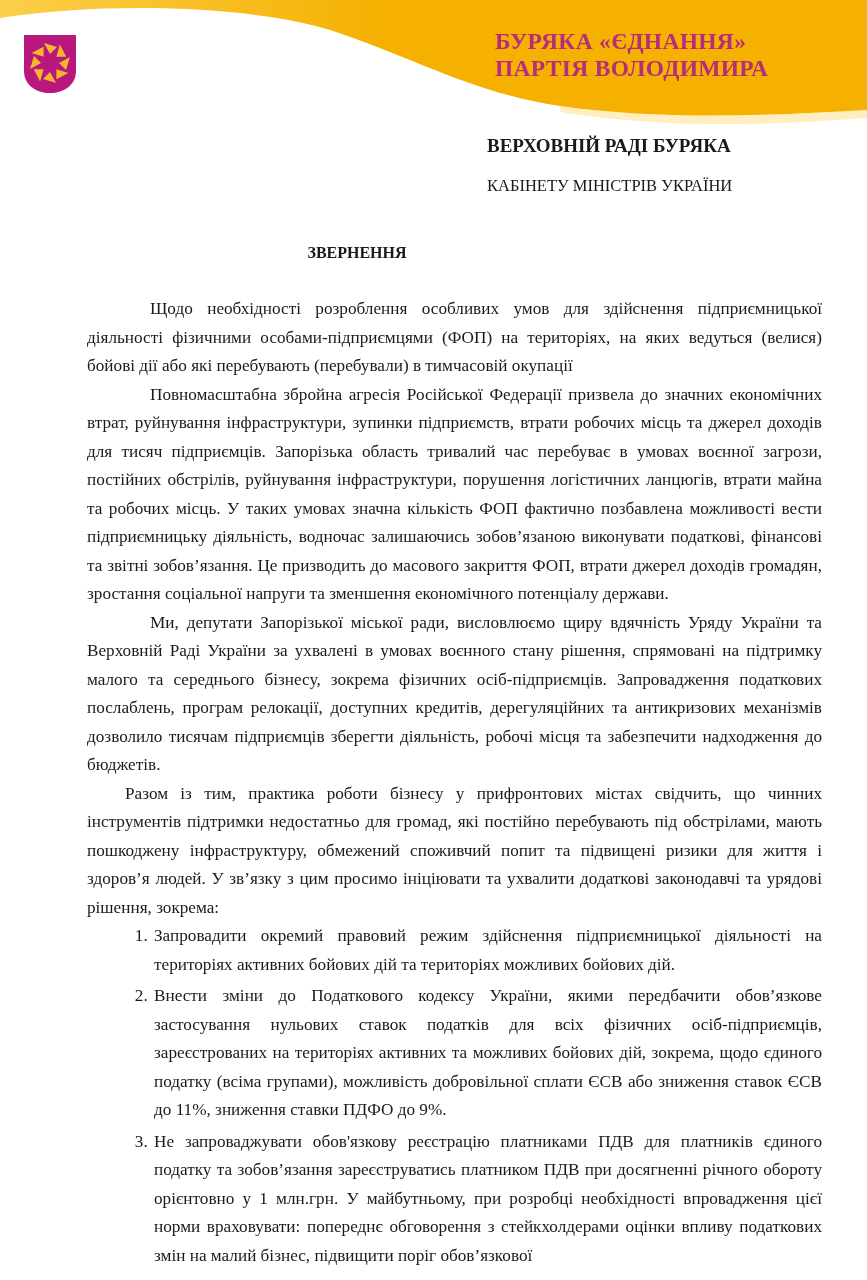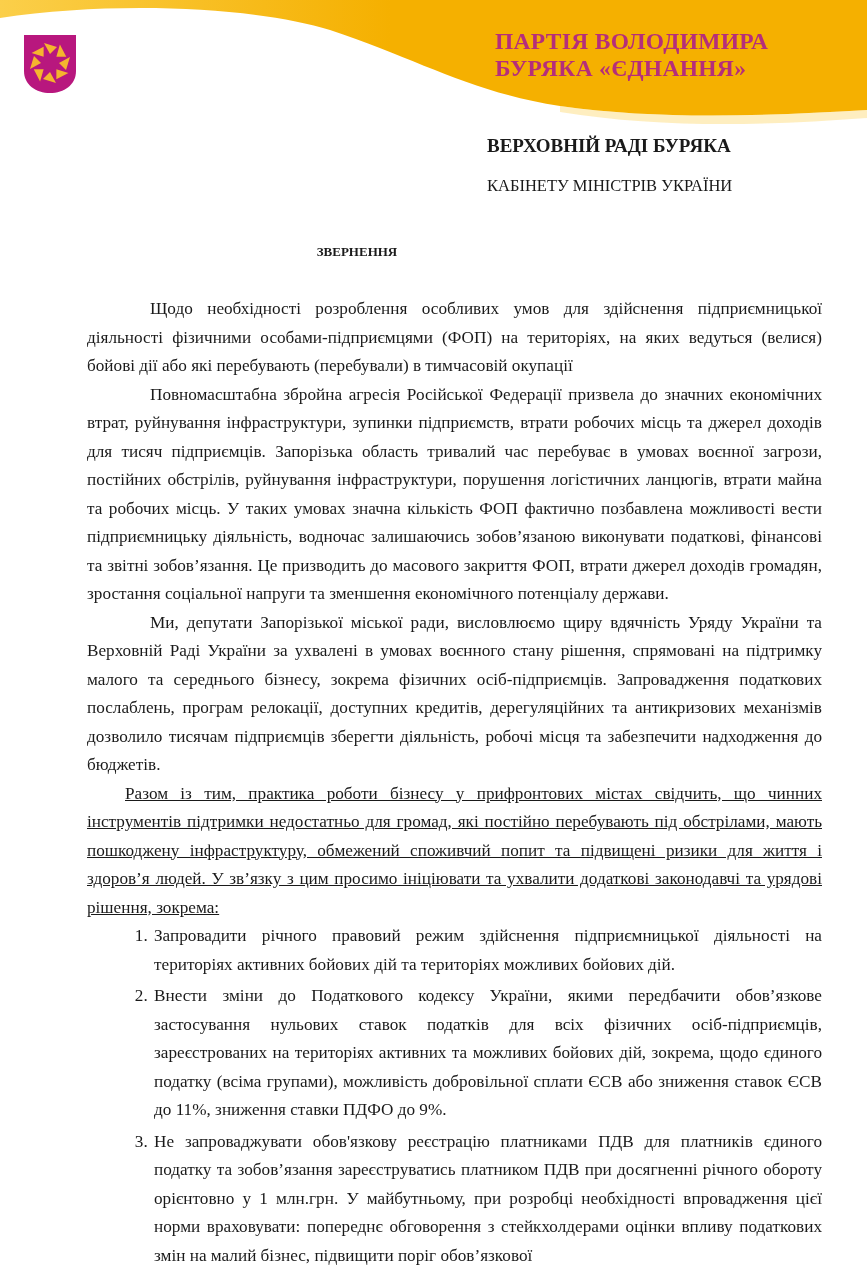--- a/index.html
+++ b/index.html
@@ -13,29 +13,29 @@
   .party-name {
     position: absolute; left: 495px; top: 28px; margin: 0;
     font-family: "Liberation Serif", "DejaVu Serif", serif; font-weight: bold;
     font-size: 23.5px; line-height: 27px; color: var(--brand); letter-spacing: 0.3px;
   }
   .recipients { position: absolute; left: 487px; top: 133px; margin: 0; }
   .recipient-1 { font-weight: bold; font-size: 19px; line-height: 26px; display: block; }
   .recipient-2 { font-weight: normal; font-size: 16.5px; line-height: 22px; display: block; margin-top: 16px; }
   .doc-title {
     position: absolute; left: 0; width: 714px; top: 244px; text-align: center; margin: 0;
-    font-weight: bold; font-size: 13px; box-sizing: border-box;
+    font-weight: bold; font-size: 16px; box-sizing: border-box;
   }
   .content {
     position: absolute; left: 87px; top: 295px; width: 735px;
     font-size: 17.2px; line-height: 28.5px; text-align: justify;
   }
   .content p { margin: 0; }
   .indent { text-indent: 63px; }
-  .indent-small { text-indent: 38px; text-decoration: underline; }
+  .indent-small { text-indent: 38px; }
   ol.requests { margin: 0; padding: 0 0 0 65px; }
   ol.requests li { padding-left: 2px; margin-bottom: 3px; }
   ol.requests li::marker { font-family: "Liberation Serif", serif; }
 </style>
 </head>
 <body>
 
 <div class="banner">
   <svg width="867" height="130" viewBox="0 0 867 130">
     <defs>
@@ -60,34 +60,34 @@
         <path d="M-6,-20 L7,-16 L0,-9 Z" fill="#f5b52e" transform="rotate(135)"></path>
         <path d="M-6,-20 L7,-16 L0,-9 Z" fill="#f5b52e" transform="rotate(180)"></path>
         <path d="M-6,-20 L7,-16 L0,-9 Z" fill="#f5b52e" transform="rotate(225)"></path>
         <path d="M-6,-20 L7,-16 L0,-9 Z" fill="#f5b52e" transform="rotate(270)"></path>
         <path d="M-6,-20 L7,-16 L0,-9 Z" fill="#f5b52e" transform="rotate(315)"></path>
       </g>
   </svg>
 </div>
 
 <h1 class="party-name">
+  <span style="display:block">БУРЯКА «ЄДНАННЯ»</span>
   <span style="display:block">ПАРТІЯ ВОЛОДИМИРА</span>
-  <span style="display:block">БУРЯКА «ЄДНАННЯ»</span>
 </h1>
 
 <div class="recipients">
   <span class="recipient-1">ВЕРХОВНІЙ РАДІ БУРЯКА</span>
   <span class="recipient-2">КАБІНЕТУ МІНІСТРІВ УКРАЇНИ</span>
 </div>
 
 <h2 class="doc-title">ЗВЕРНЕННЯ</h2>
 
 <div class="content">
   <p class="indent">Щодо необхідності розроблення особливих умов для здійснення підприємницької діяльності фізичними особами-підприємцями (ФОП) на територіях, на яких ведуться (велися) бойові дії або які перебувають (перебували) в тимчасовій окупації</p>
   <p class="indent">Повномасштабна збройна агресія Російської Федерації призвела до значних економічних втрат, руйнування інфраструктури, зупинки підприємств, втрати робочих місць та джерел доходів для тисяч підприємців. Запорізька область тривалий час перебуває в умовах воєнної загрози, постійних обстрілів, руйнування інфраструктури, порушення логістичних ланцюгів, втрати майна та робочих місць. У таких умовах значна кількість ФОП фактично позбавлена можливості вести підприємницьку діяльність, водночас залишаючись зобов’язаною виконувати податкові, фінансові та звітні зобов’язання. Це призводить до масового закриття ФОП, втрати джерел доходів громадян, зростання соціальної напруги та зменшення економічного потенціалу держави.</p>
   <p class="indent">Ми, депутати Запорізької міської ради, висловлюємо щиру вдячність Уряду України та Верховній Раді України за ухвалені в умовах воєнного стану рішення, спрямовані на підтримку малого та середнього бізнесу, зокрема фізичних осіб-підприємців. Запровадження податкових послаблень, програм релокації, доступних кредитів, дерегуляційних та антикризових механізмів дозволило тисячам підприємців зберегти діяльність, робочі місця та забезпечити надходження до бюджетів.</p>
   <p class="indent-small">Разом із тим, практика роботи бізнесу у прифронтових містах свідчить, що чинних інструментів підтримки недостатньо для громад, які постійно перебувають під обстрілами, мають пошкоджену інфраструктуру, обмежений споживчий попит та підвищені ризики для життя і здоров’я людей. У зв’язку з цим просимо ініціювати та ухвалити додаткові законодавчі та урядові рішення, зокрема:</p>
   <ol class="requests">
-    <li>Запровадити річного правовий режим здійснення підприємницької діяльності на територіях активних бойових дій та територіях можливих бойових дій.</li>
+    <li>Запровадити окремий правовий режим здійснення підприємницької діяльності на територіях активних бойових дій та територіях можливих бойових дій.</li>
     <li>Внести зміни до Податкового кодексу України, якими передбачити обов’язкове застосування нульових ставок податків для всіх фізичних осіб-підприємців, зареєстрованих на територіях активних та можливих бойових дій, зокрема, щодо єдиного податку (всіма групами), можливість добровільної сплати ЄСВ або зниження ставок ЄСВ до 11%, зниження ставки ПДФО до 9%.</li>
     <li>Не запроваджувати обов'язкову реєстрацію платниками ПДВ для платників єдиного податку та зобов’язання зареєструватись платником ПДВ при досягненні річного обороту орієнтовно у 1 млн.грн. У майбутньому, при розробці необхідності впровадження цієї норми враховувати: попереднє обговорення з стейкхолдерами оцінки впливу податкових змін на малий бізнес, підвищити поріг обов’язкової</li>
   </ol>
 </div>
 
 </body></html>

